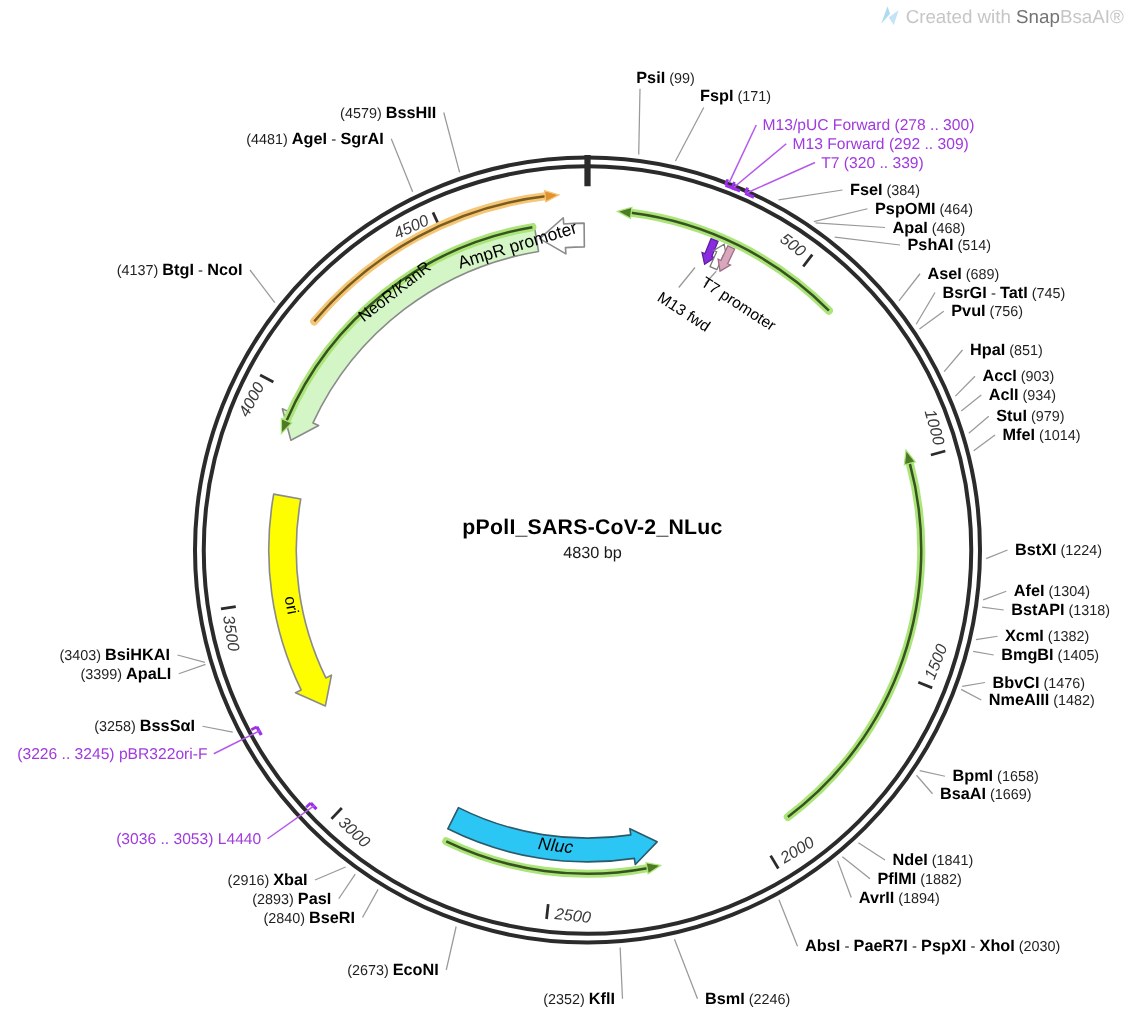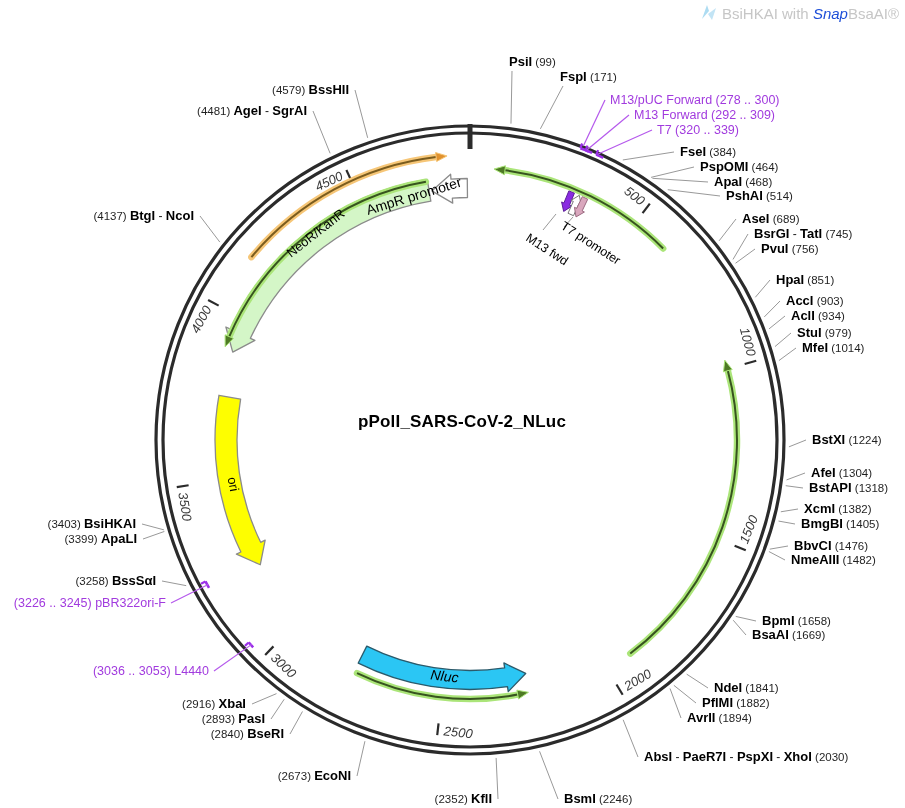--- a/index.html
+++ b/index.html
@@ -1,24 +1,24 @@
 <!DOCTYPE html>
 <html><head>
 <meta charset="utf-8">
 <style>
   html,body{margin:0;padding:0;background:#ffffff;}
   #stage{position:relative;width:905px;height:808px;overflow:hidden;background:#fff;
          font-family:"Liberation Sans", sans-serif;}
   #map-svg{position:absolute;top:0;left:0;}
-  .center-title{position:absolute;left:272px;top:412px;width:380px;text-align:center;z-index:5;}
+  .center-title{position:absolute;left:284px;top:412px;width:380px;text-align:center;z-index:5;}
   .center-title .tname{font-size:17px;font-weight:bold;color:#000;letter-spacing:0.2px;}
   .center-title .tsize{font-size:13px;color:#1a1a1a;margin-top:2px;}
   .watermark{position:absolute;top:4px;right:6px;display:flex;align-items:center;gap:5px;
              font-size:15px;color:#c6c6c6;z-index:5;}
-  .watermark .snap{color:#1d4ed8;font-style:italic;}
+  .watermark .snap{color:#737373;}
   .watermark .gene{color:#c6c6c6;}
   
   text{font-family:"Liberation Sans", sans-serif;}
   .site-name{font-size:13px;font-weight:bold;fill:#000;}
   .site-sep{font-size:12px;font-weight:normal;fill:#1a1a1a;}
   .site-pos{font-size:11.5px;font-weight:normal;fill:#1f1f1f;}
   .primer-text{font-size:12.5px;fill:#a13ade;}
   .tick-label{font-size:13px;font-style:italic;fill:#3a3a3a;}
   .feat-label{fill:#000;}
 </style>
@@ -173,22 +173,23 @@
       <line x1="200" y1="216" x2="219.82" y2="242.08" stroke="#999999" stroke-width="1"></line>
       <text x="194" y="220" text-anchor="end"><tspan class="site-pos">(4137) </tspan><tspan class="site-name">BtgI</tspan><tspan class="site-sep"> - </tspan><tspan class="site-name">NcoI</tspan></text>
       <line x1="313" y1="111" x2="330.10" y2="153.32" stroke="#999999" stroke-width="1"></line>
       <text x="307" y="115" text-anchor="end"><tspan class="site-pos">(4481) </tspan><tspan class="site-name">AgeI</tspan><tspan class="site-sep"> - </tspan><tspan class="site-name">SgrAI</tspan></text>
       <line x1="355" y1="90" x2="367.68" y2="137.85" stroke="#999999" stroke-width="1"></line>
       <text x="349" y="94" text-anchor="end"><tspan class="site-pos">(4579) </tspan><tspan class="site-name">BssHII</tspan></text>
     </svg>
 
   <div class="center-title">
     <div class="tname">pPolI_SARS-CoV-2_NLuc</div>
+    <div class="tsize">4830 bp</div>
   </div>
 
   <div class="watermark">
     <svg width="16" height="18" viewBox="0 0 16 18">
       <path d="M1 15 L6 1 L8 7 Z" fill="#addcf2"></path>
       <path d="M7 10 L15 4 L11 16 Z" fill="#c2e4f5"></path>
     </svg>
-    <span><span>BsiHKAI with </span><span class="snap">Snap</span><span class="gene">BsaAI®</span></span>
+    <span><span>Created with </span><span class="snap">Snap</span><span class="gene">BsaAI®</span></span>
   </div>
 </div>
 
 </body></html>

